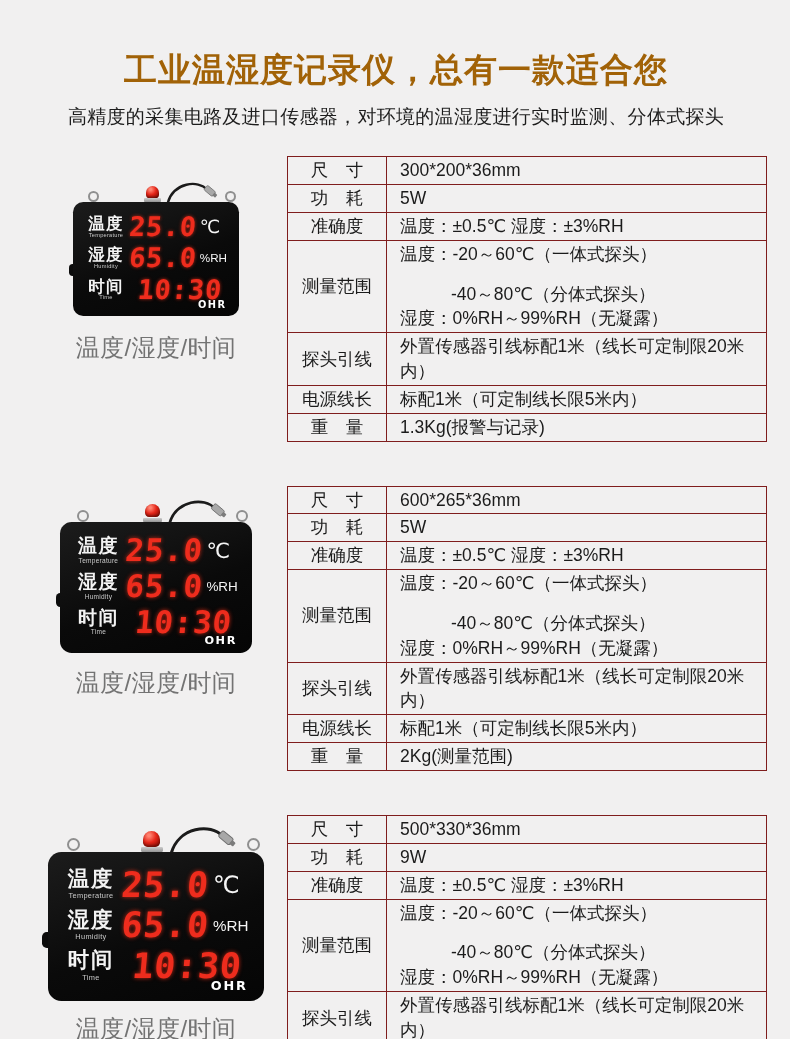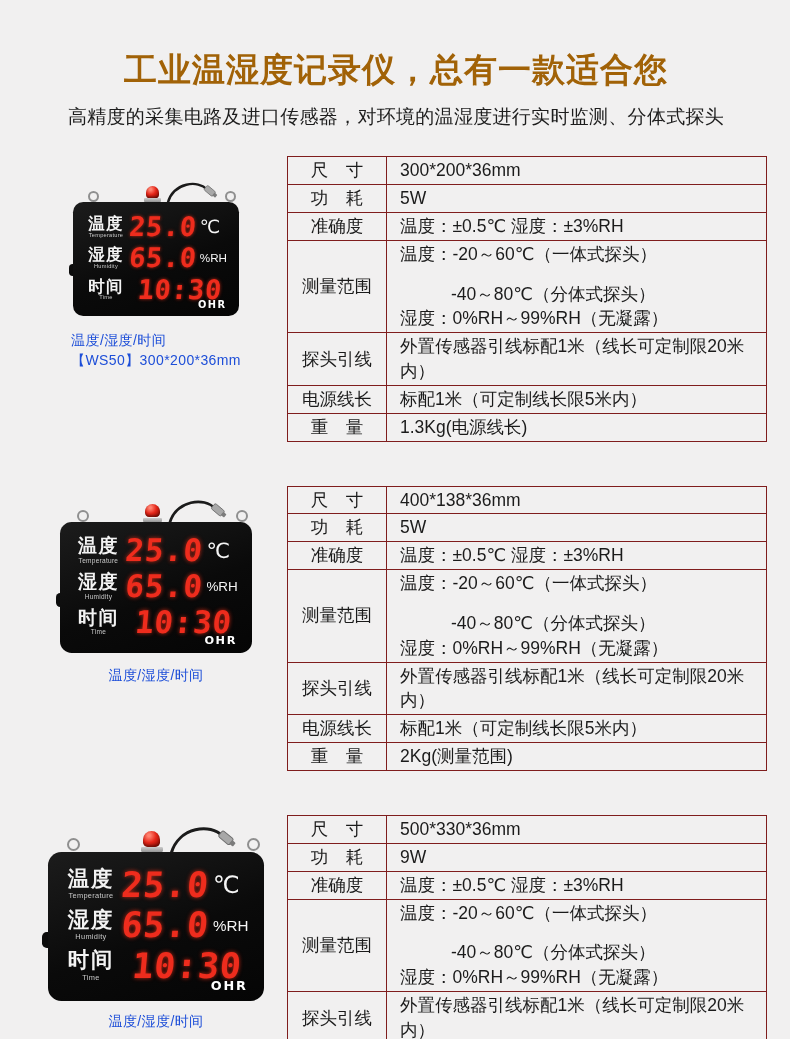--- a/index.html
+++ b/index.html
@@ -56,21 +56,21 @@
     font-size:3.7em;line-height:1.02;color:#ee2c1d;transform:skewX(-5deg);
     text-shadow:0 0 .13em rgba(255,48,24,.75);letter-spacing:.02em;white-space:nowrap;
   }
   .unitbox{width:4.2em;flex:none;text-align:left;padding-left:.45em;color:#f5f5f5;line-height:1;}
   .time .unitbox{width:1em;padding-left:.2em;}
   .u-temp{font-size:2.5em;}
   .u-hum{font-size:1.6em;}
   .brand{position:absolute;right:1.3em;bottom:.6em;color:#fff;font-weight:bold;
          font-size:1.35em;letter-spacing:.14em;font-family:"DejaVu Sans",sans-serif;}
   
-  .caption{text-align:left;font-size:14px;color:#1d4ed8;line-height:1.42;letter-spacing:.4px;}
+  .caption{text-align:right;font-size:24px;color:#737373;line-height:1.42;letter-spacing:.4px;}
   .size1 .caption{margin-top:15px;}
   .size2 .caption{margin-top:13px;}
   .size3 .caption{margin-top:11px;}
 </style>
 </head>
 <body>
 
 <div class="page">
 
   <div class="hdr">
@@ -121,21 +121,20 @@
                   <span class="en">Time</span>
                 </span>
                 <span class="digits">10:30</span>
                 <span class="unitbox"></span>
               </div>
               <div class="brand">OHR</div>
             </div>
           </div>
           <div class="caption">
             <div>温度/湿度/时间</div>
-            <div>【WS50】300*200*36mm</div>
           </div>
         </div>
       </div>
       <table class="specs">
         <tbody>
           <tr>
             <td class="k">尺　寸</td>
             <td class="v">300*200*36mm</td>
           </tr>
           <tr>
@@ -157,21 +156,21 @@
           <tr>
             <td class="k">探头引线</td>
             <td class="v">外置传感器引线标配1米（线长可定制限20米内）</td>
           </tr>
           <tr>
             <td class="k">电源线长</td>
             <td class="v">标配1米（可定制线长限5米内）</td>
           </tr>
           <tr>
             <td class="k">重　量</td>
-            <td class="v">1.3Kg(电源线长)</td>
+            <td class="v">1.3Kg(报警与记录)</td>
           </tr>
         </tbody>
       </table>
     </section>
 
     <section class="product">
       <div class="left">
         <div class="device-area size2">
           <div class="device">
             <span class="ring ring-l"></span>
@@ -218,21 +217,21 @@
           </div>
           <div class="caption">
             <div>温度/湿度/时间</div>
           </div>
         </div>
       </div>
       <table class="specs">
         <tbody>
           <tr>
             <td class="k">尺　寸</td>
-            <td class="v">400*138*36mm</td>
+            <td class="v">600*265*36mm</td>
           </tr>
           <tr>
             <td class="k">功　耗</td>
             <td class="v">5W</td>
           </tr>
           <tr>
             <td class="k">准确度</td>
             <td class="v">温度：±0.5℃  湿度：±3%RH</td>
           </tr>
           <tr>

